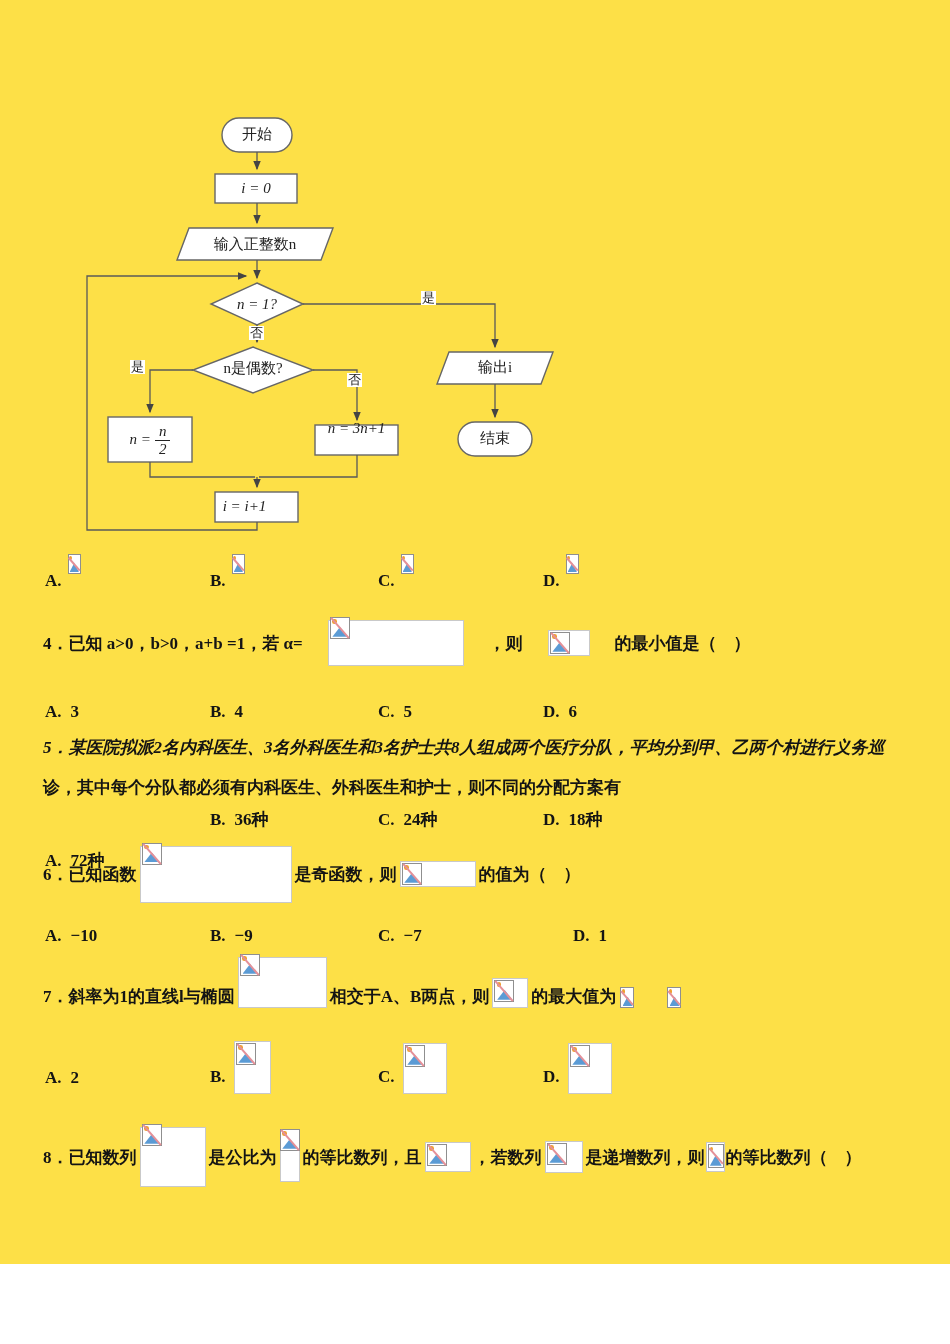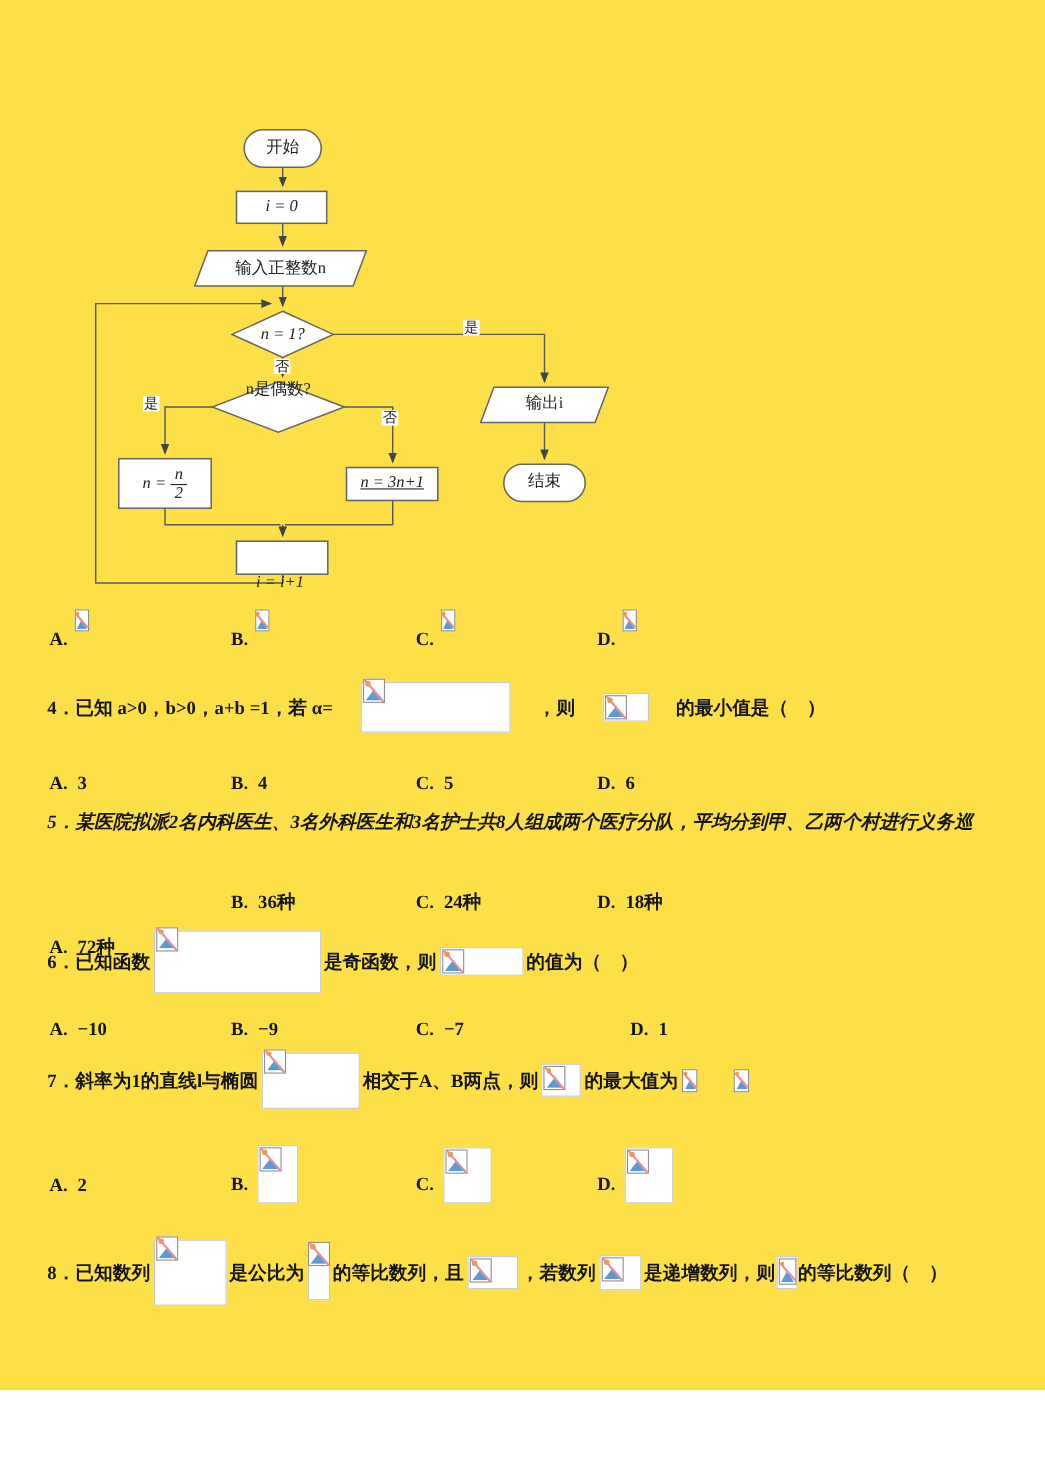--- a/index.html
+++ b/index.html
@@ -93,31 +93,31 @@
       <line x1="257" y1="477" x2="257" y2="487" marker-end="url(#ah)"></line>
     </g>
   </svg>
 
   <div class="fc-label" style="left:222px;top:126px;width:70px;">开始</div>
   <div class="fc-label formula" style="left:215px;top:180px;width:82px;">i = 0</div>
   <div class="fc-label" style="left:177px;top:236px;width:156px;">输入正整数n</div>
   <div class="fc-label formula" style="left:211px;top:296px;width:92px;font-family:Liberation Serif, serif;">n = 1?</div>
   <div class="yn" style="left:249px;top:326px;">否</div>
   <div class="yn" style="left:421px;top:291px;">是</div>
-  <div class="fc-label" style="left:193px;top:346px;width:120px;">n是偶数?</div>
+  <div class="fc-label" style="left:193px;top:360px;width:120px;">n是偶数?</div>
   <div class="yn" style="left:130px;top:360px;">是</div>
   <div class="yn" style="left:347px;top:373px;">否</div>
   <div class="fc-label" style="left:108px;top:424px;width:84px;">
     <span class="formula">n =</span><span class="frac">
         <span class="num">n</span>
         <span class="den">2</span>
       </span>
   </div>
-  <div class="fc-label formula" style="left:315px;top:431px;width:83px;text-decoration:underline;">n = 3n+1</div>
-  <div class="fc-label formula" style="left:213px;top:498px;width:83px;margin-top:24px;">i = i+1</div>
+  <div class="fc-label formula" style="left:315px;top:420px;width:83px;">n = 3n+1</div>
+  <div class="fc-label formula" style="left:203px;top:498px;width:83px;">i = i+1</div>
   <div class="fc-label" style="left:437px;top:359px;width:116px;">输出i</div>
   <div class="fc-label" style="left:458px;top:430px;width:74px;">结束</div>
 
   <span class="opt opt3" style="left:45px;top:566px;"><span>A.</span><span class="bi"><span class="bi-sun"></span><span class="bi-tri"></span><span class="bi-slash"></span></span></span>
   <span class="opt opt3" style="left:210px;top:566px;"><span>B.</span><span class="bi"><span class="bi-sun"></span><span class="bi-tri"></span><span class="bi-slash"></span></span></span>
   <span class="opt opt3" style="left:378px;top:566px;"><span>C.</span><span class="bi"><span class="bi-sun"></span><span class="bi-tri"></span><span class="bi-slash"></span></span></span>
   <span class="opt opt3" style="left:543px;top:566px;"><span>D.</span><span class="bi"><span class="bi-sun"></span><span class="bi-tri"></span><span class="bi-slash"></span></span></span>
 
   <div class="row" style="top:619px;height:48px;gap:22px;">
     <span>4．已知 a&gt;0，b&gt;0，a+b =1，若 α=</span>
@@ -137,20 +137,21 @@
         </span>
       </span>
     <span>的最小值是（　）</span>
   </div>
   <span class="opt" style="left:45px;top:702px;"><span>A.</span><span class="optval">3</span></span>
   <span class="opt" style="left:210px;top:702px;"><span>B.</span><span class="optval">4</span></span>
   <span class="opt" style="left:378px;top:702px;"><span>C.</span><span class="optval">5</span></span>
   <span class="opt" style="left:543px;top:702px;font-family:Liberation Serif, serif;"><span>D.</span><span class="optval">6</span></span>
 
   <div class="plain-line" style="top:736px;font-style:italic;">5．某医院拟派2名内科医生、3名外科医生和3名护士共8人组成两个医疗分队，平均分到甲、乙两个村进行义务巡</div>
+  <div class="plain-line" style="top:776px;">诊，其中每个分队都必须有内科医生、外科医生和护士，则不同的分配方案有</div>
   <span class="opt" style="left:45px;top:849px;"><span>A.</span><span class="optval">72种</span></span>
   <span class="opt" style="left:210px;top:808px;"><span>B.</span><span class="optval">36种</span></span>
   <span class="opt" style="left:378px;top:808px;"><span>C.</span><span class="optval">24种</span></span>
   <span class="opt" style="left:543px;top:808px;"><span>D.</span><span class="optval">18种</span></span>
 
   <div class="row" style="top:845px;height:58px;">
     <span>6．已知函数</span>
     <span class="ph" style="width:152px;height:57px;">
         <span class="bi bi-top">
           <span class="bi-sun"></span>
@@ -166,21 +167,21 @@
           <span class="bi-slash"></span>
         </span>
       </span>
     <span>的值为（　）</span>
   </div>
   <span class="opt" style="left:45px;top:926px;"><span>A.</span><span class="optval">−10</span></span>
   <span class="opt" style="left:210px;top:926px;"><span>B.</span><span class="optval">−9</span></span>
   <span class="opt" style="left:378px;top:926px;"><span>C.</span><span class="optval">−7</span></span>
   <span class="opt" style="left:573px;top:926px;"><span>D.</span><span class="optval">1</span></span>
 
-  <div class="row" style="top:956px;height:52px;">
+  <div class="row" style="top:956px;height:52px;align-items:flex-end;">
     <span>7．斜率为1的直线l与椭圆</span>
     <span class="ph" style="width:89px;height:51px;">
         <span class="bi bi-top">
           <span class="bi-sun"></span>
           <span class="bi-tri"></span>
           <span class="bi-slash"></span>
         </span>
       </span>
     <span>相交于A、B两点，则</span>
     <span class="ph" style="width:36px;height:30px;">

